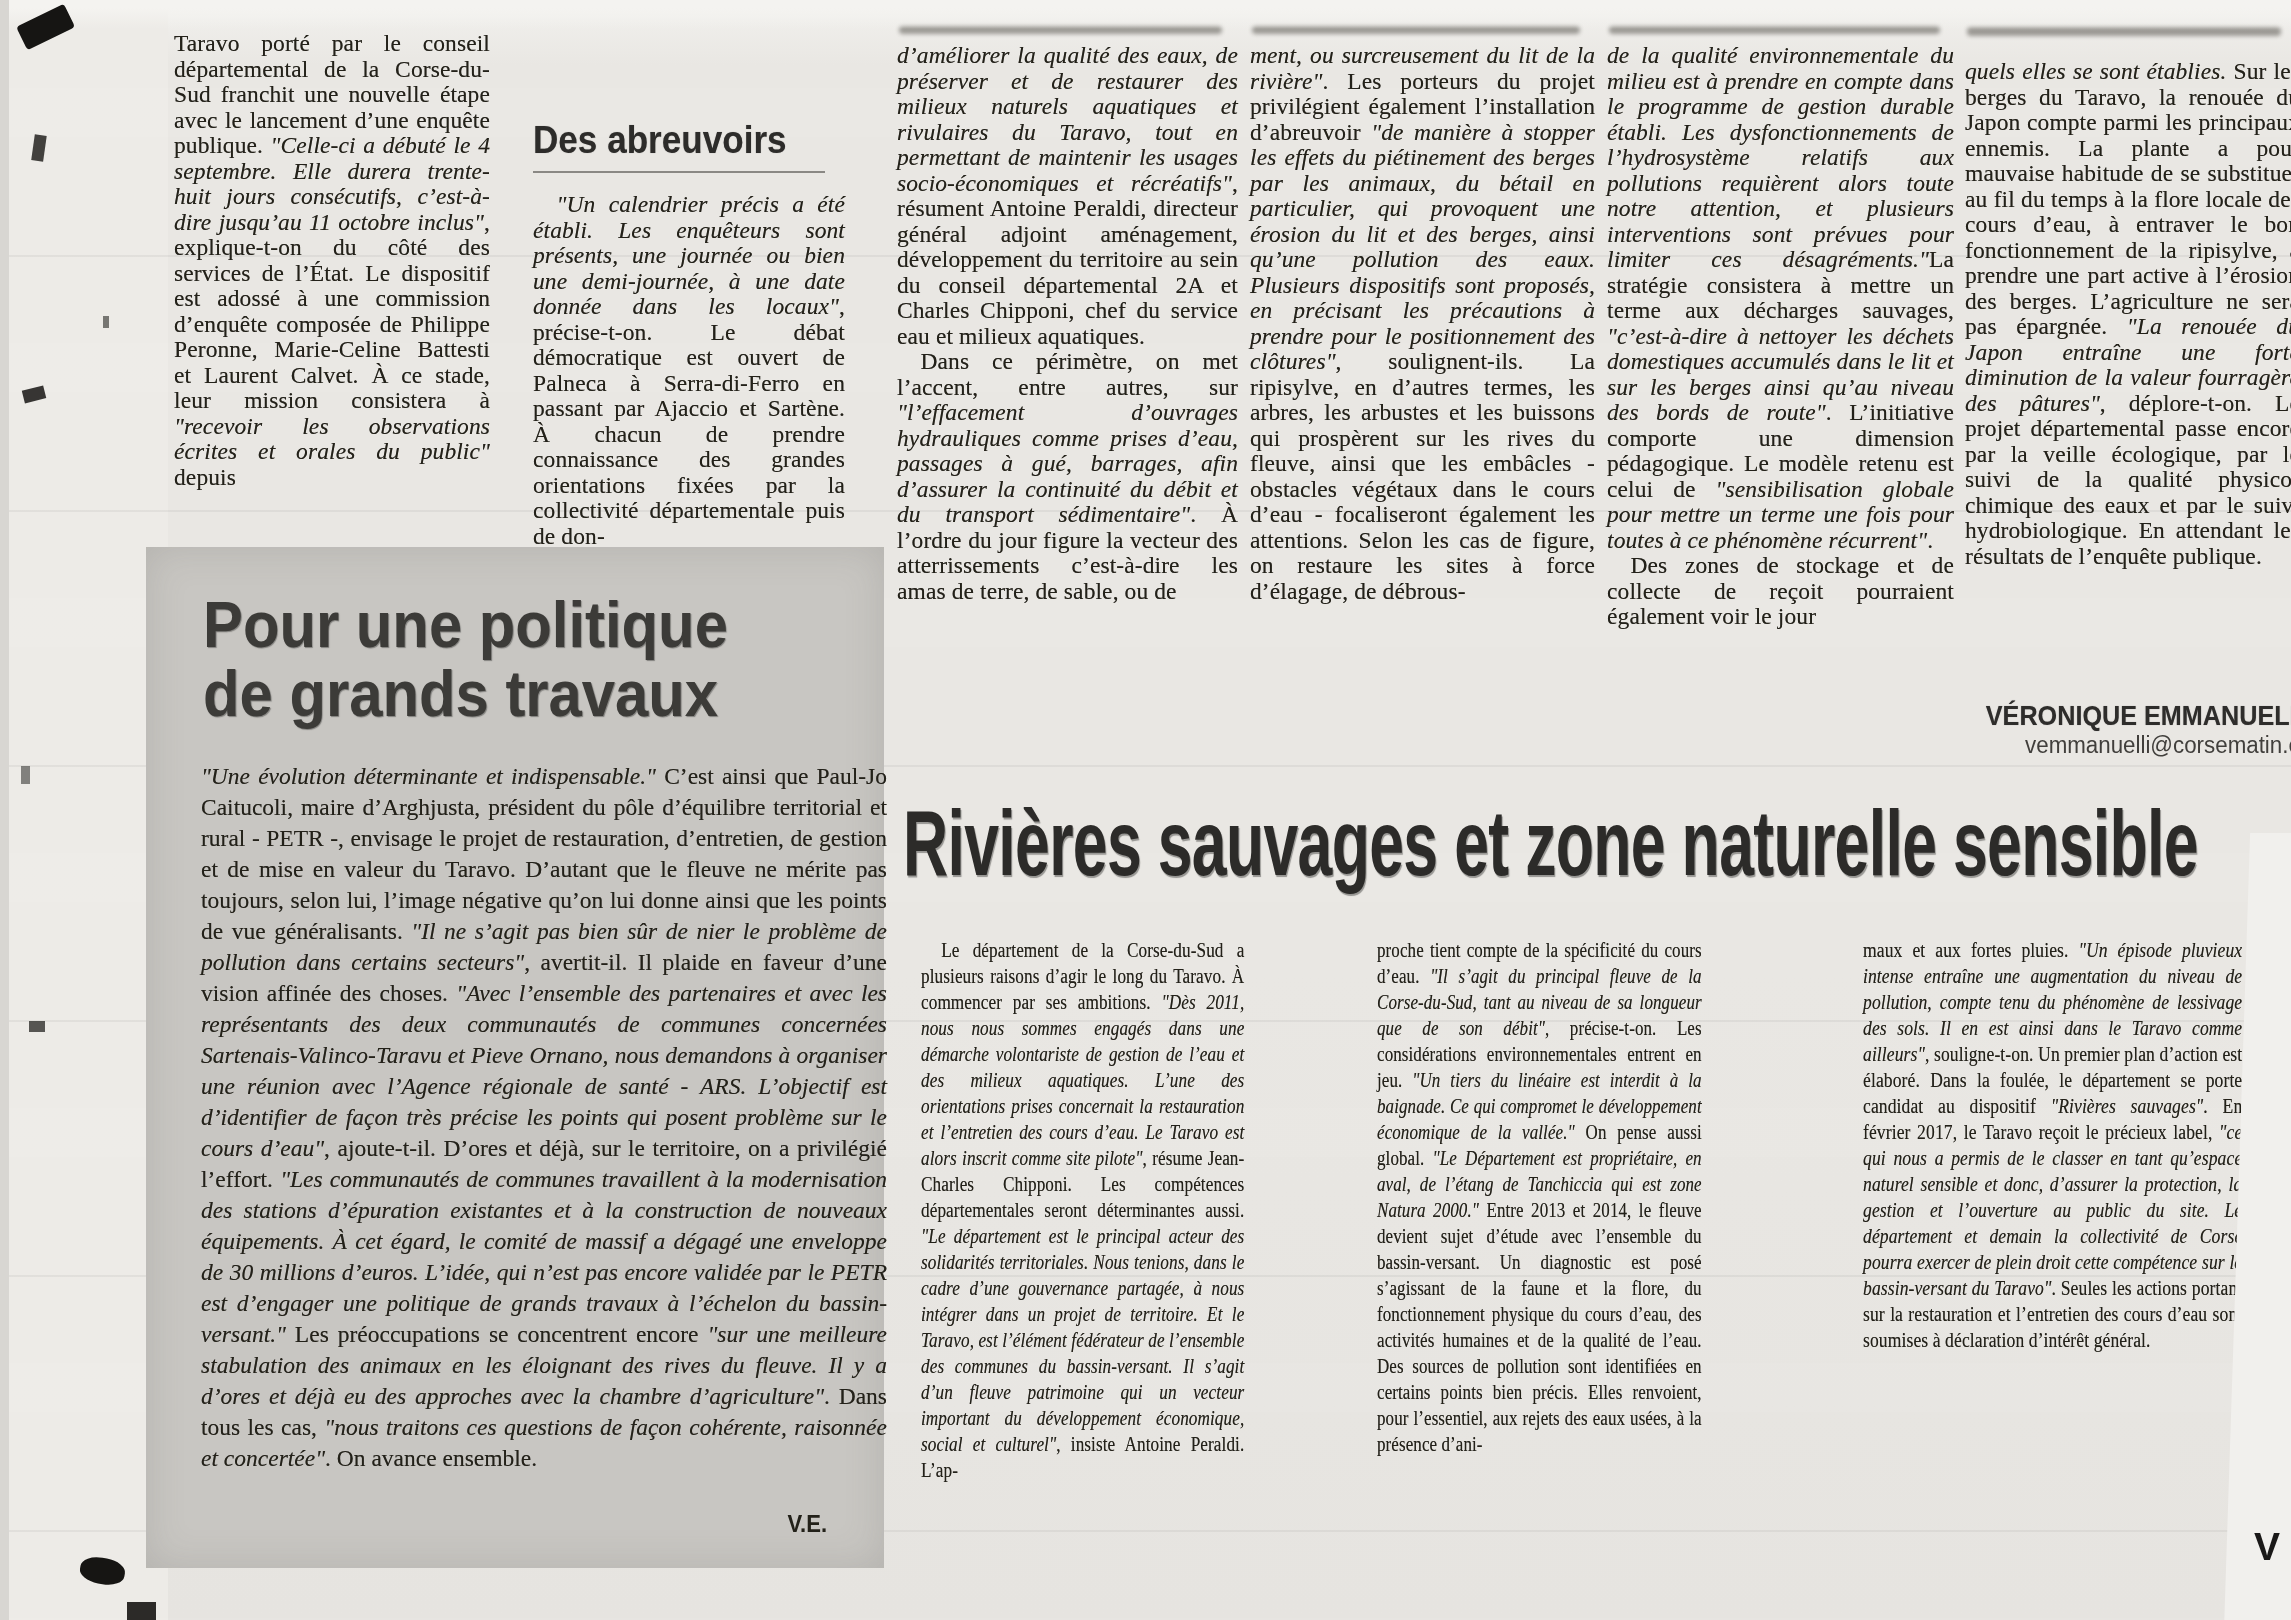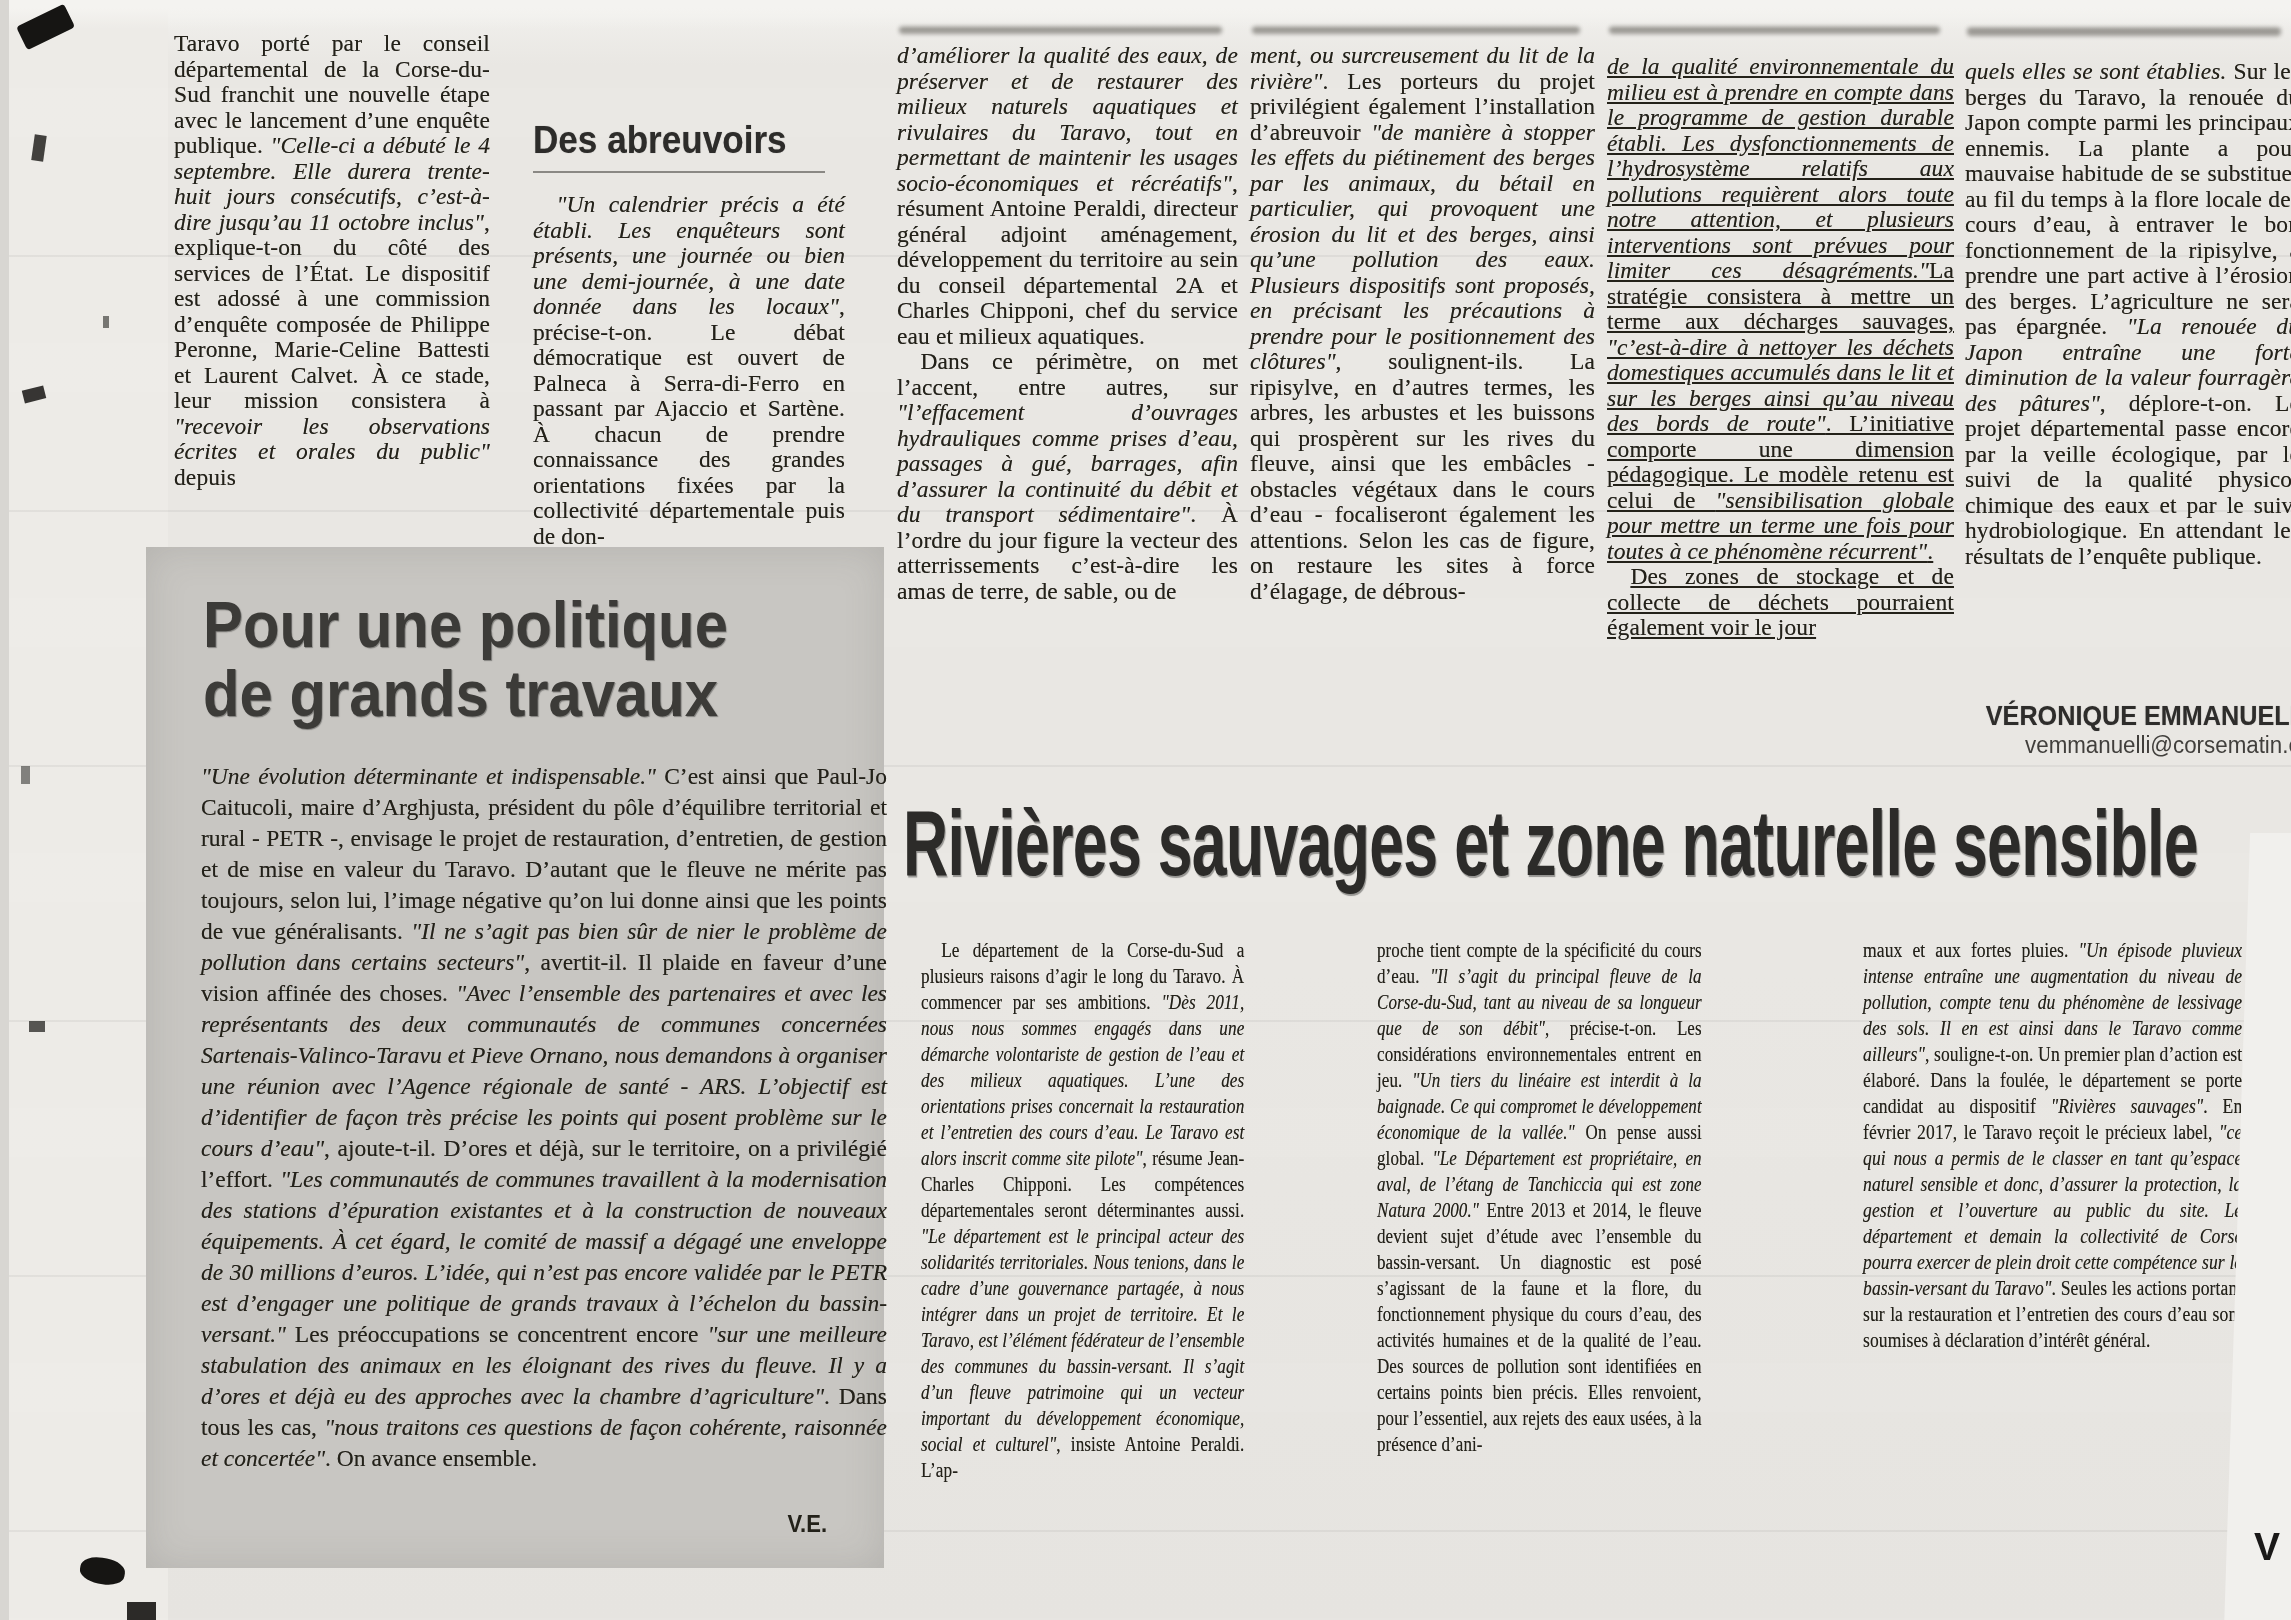--- a/index.html
+++ b/index.html
@@ -68,23 +68,23 @@
 
   <div class="serifcol" style="left:888px; top:43px; width:341px;">
       <p class="para"><span class="i">d’améliorer la qualité des eaux, de préserver et de restaurer des milieux naturels aquatiques et rivulaires du Taravo, tout en permettant de maintenir les usages socio-économiques et récréatifs"</span><span>, résument Antoine Peraldi, directeur général adjoint aménagement, développement du territoire au sein du conseil départemental 2A et Charles Chipponi, chef du service eau et milieux aquatiques.</span></p>
       <p class="para ind"><span>Dans ce périmètre, on met l’accent, entre autres, sur </span><span class="i">"l’effacement d’ouvrages hydrauliques comme prises d’eau, passages à gué, barrages, afin d’assurer la continuité du débit et du transport sédimentaire"</span><span>. À l’ordre du jour figure la vecteur des atterrissements c’est-à-dire les amas de terre, de sable, ou de</span></p>
     </div>
 
   <div class="serifcol" style="left:1241px; top:43px; width:345px;">
       <p class="para"><span class="i">ment, ou surcreusement du lit de la rivière"</span><span>. Les porteurs du projet privilégient également l’installation d’abreuvoir </span><span class="i">"de manière à stopper les effets du piétinement des berges par les animaux, du bétail en particulier, qui provoquent une érosion du lit et des berges, ainsi qu’une pollution des eaux. Plusieurs dispositifs sont proposés, en précisant les précautions à prendre pour le positionnement des clôtures"</span><span>, soulignent-ils. La ripisylve, en d’autres termes, les arbres, les arbustes et les buissons qui prospèrent sur les rives du fleuve, ainsi que les embâcles - obstacles végétaux dans le cours d’eau - focaliseront également les attentions. Selon les cas de figure, on restaure les sites à force d’élagage, de débrous-</span></p>
     </div>
 
-  <div class="serifcol" style="left:1598px; top:54px; width:347px;text-decoration:underline;">
+  <div class="serifcol" style="left:1598px; top:43px; width:347px;">
       <p class="para"><span class="i">de la qualité environnementale du milieu est à prendre en compte dans le programme de gestion durable établi. Les dysfonctionnements de l’hydrosystème relatifs aux pollutions requièrent alors toute notre attention, et plusieurs interventions sont prévues pour limiter ces désagréments."</span><span>La stratégie consistera à mettre un terme aux décharges sauvages, </span><span class="i">"c’est-à-dire à nettoyer les déchets domestiques accumulés dans le lit et sur les berges ainsi qu’au niveau des bords de route"</span><span>. L’initiative comporte une dimension pédagogique. Le modèle retenu est celui de </span><span class="i">"sensibilisation globale pour mettre un terme une fois pour toutes à ce phénomène récurrent"</span><span>.</span></p>
-      <p class="para ind"><span>Des zones de stockage et de collecte de déchets pourraient également voir le jour</span></p>
+      <p class="para ind"><span>Des zones de stockage et de collecte de reçoit pourraient également voir le jour</span></p>
     </div>
 
   <div class="serifcol" style="left:1956px; top:59px; width:335px;">
       <p class="para"><span class="i">quels elles se sont établies.</span><span> Sur les berges du Taravo, la renouée du Japon compte parmi les principaux ennemis. La plante a pour mauvaise habitude de se substituer au fil du temps à la flore locale des cours d’eau, à entraver le bon fonctionnement de la ripisylve, à prendre une part active à l’érosion des berges. L’agriculture ne sera pas épargnée. </span><span class="i">"La renouée du Japon entraîne une forte diminution de la valeur fourragère des pâtures"</span><span>, déplore-t-on. Le projet départemental passe encore par la veille écologique, par le suivi de la qualité physico-chimique des eaux et par le suivi hydrobiologique. En attendant les résultats de l’enquête publique.</span></p>
     </div>
 
   <div class="byline">
     <div class="name">VÉRONIQUE EMMANUELLI</div>
     <div class="mail">vemmanuelli@corsematin.co</div>
   </div>

